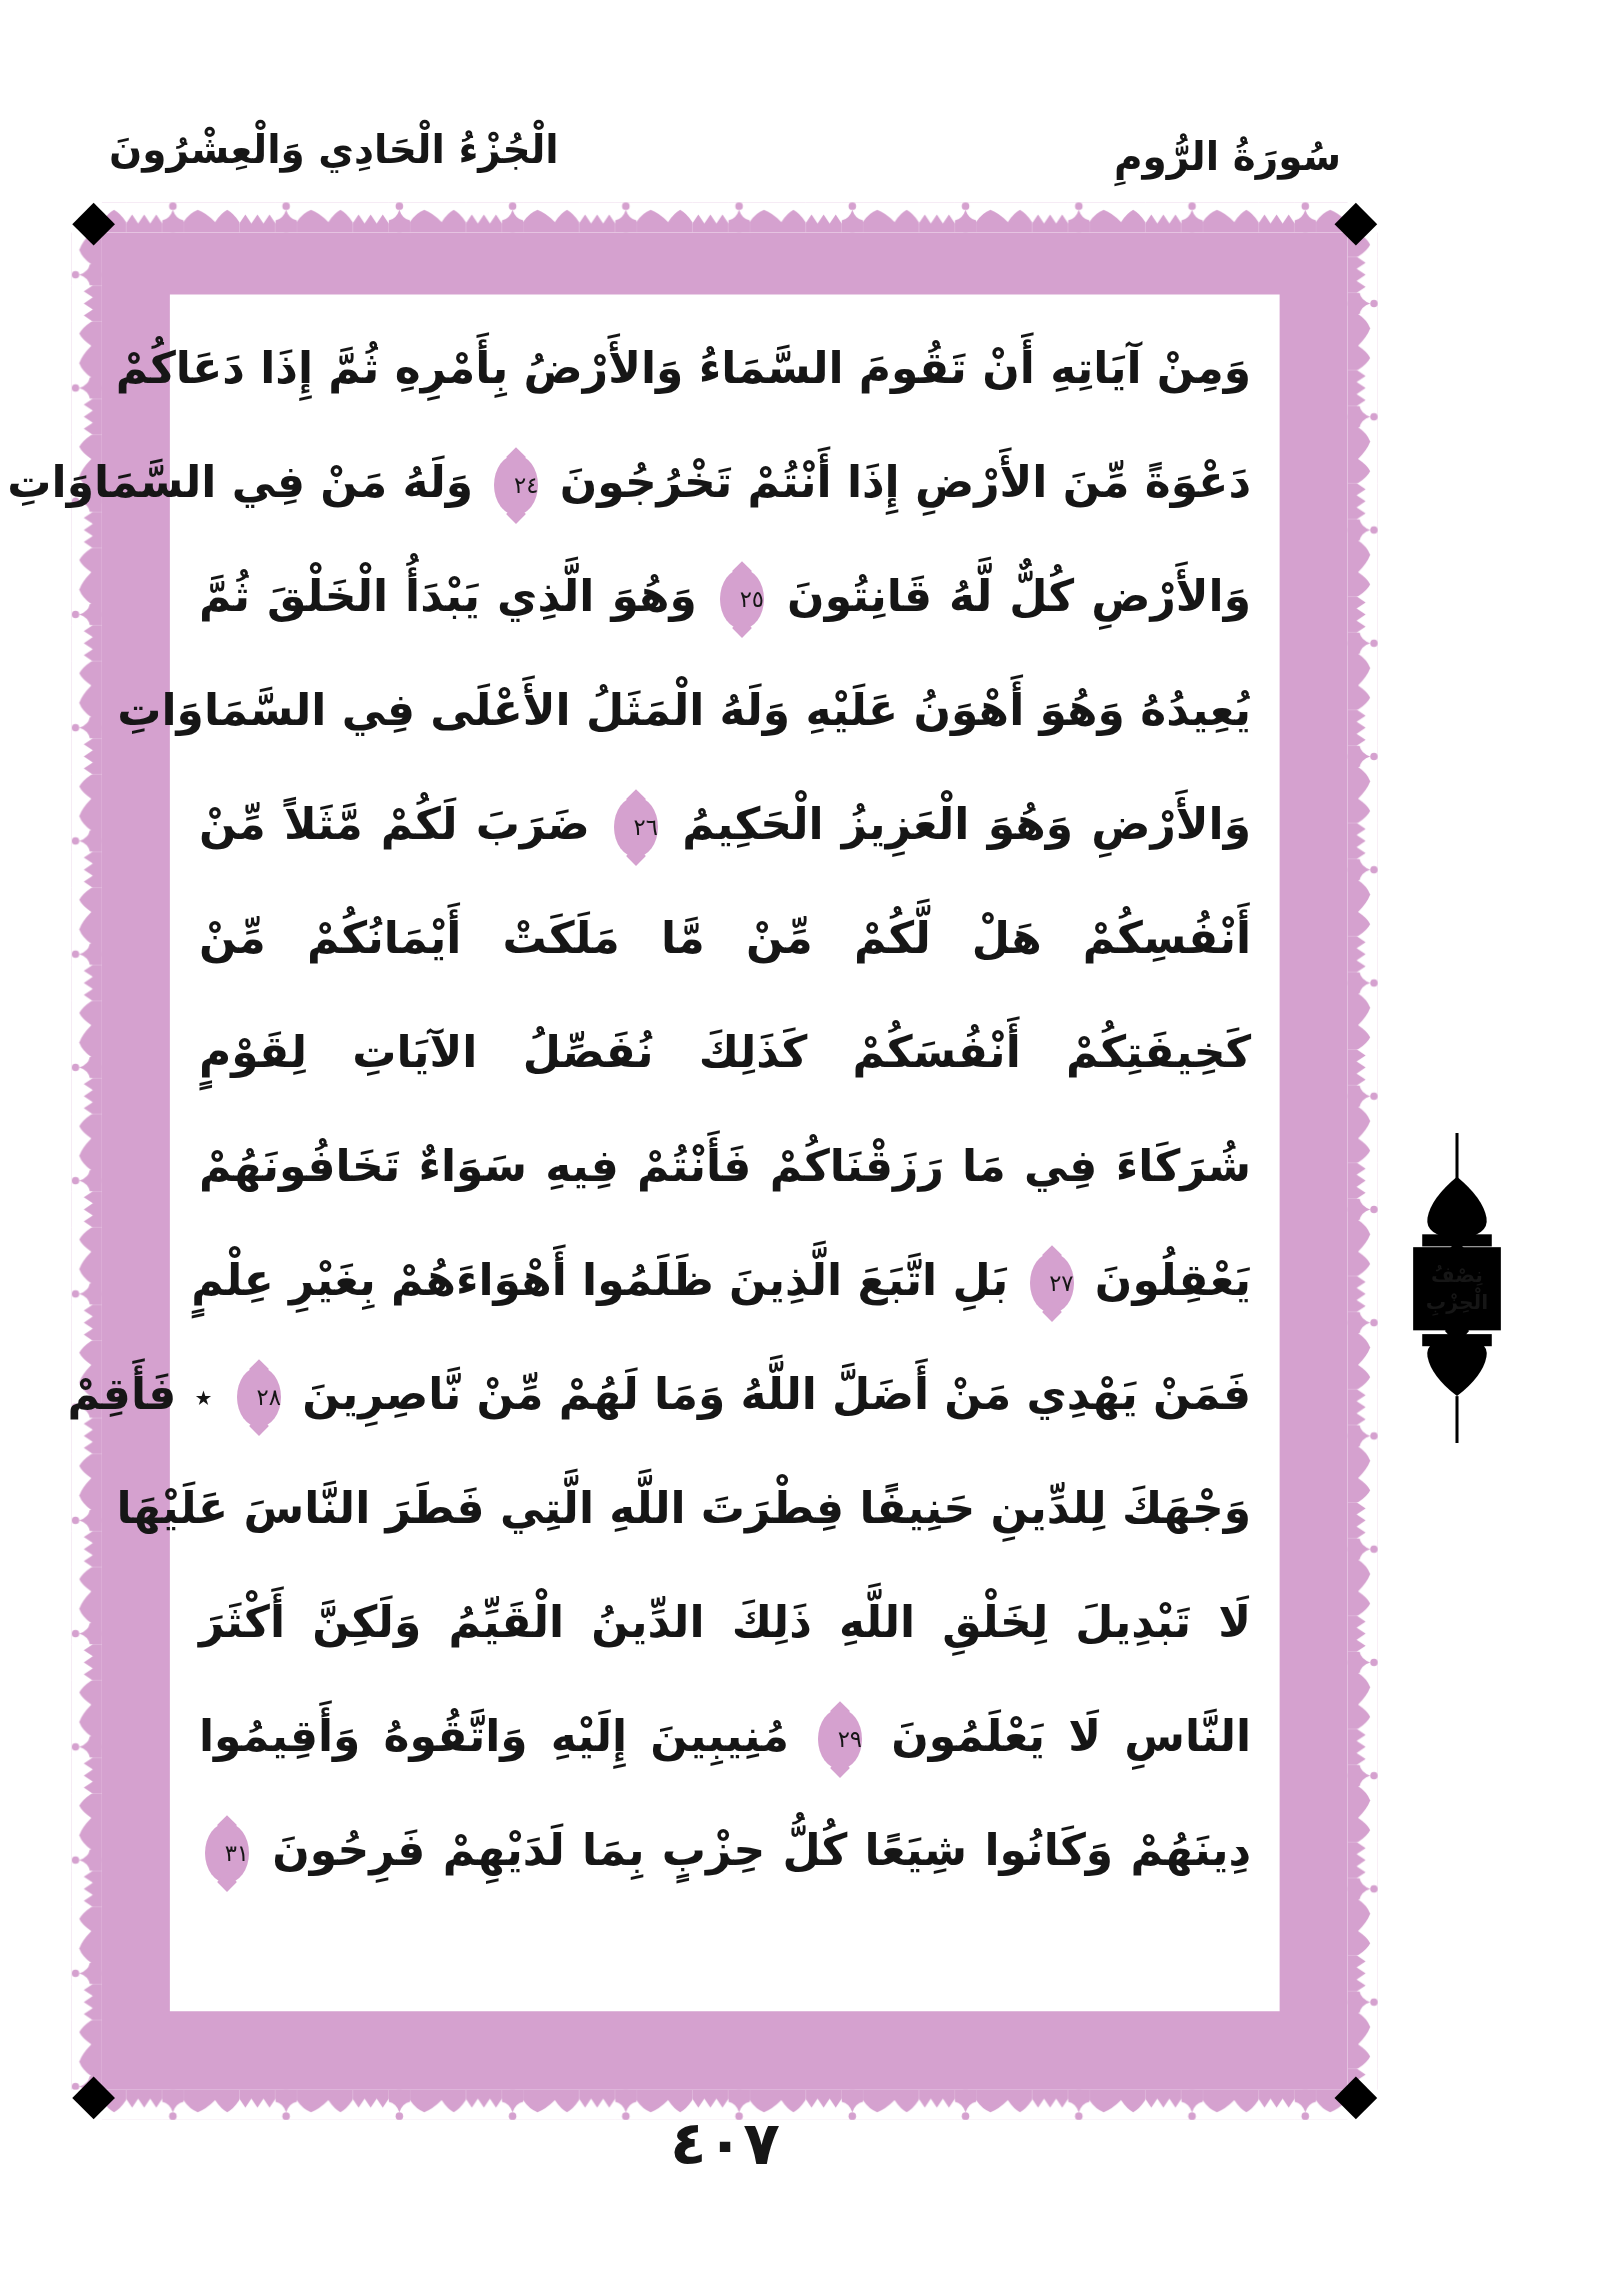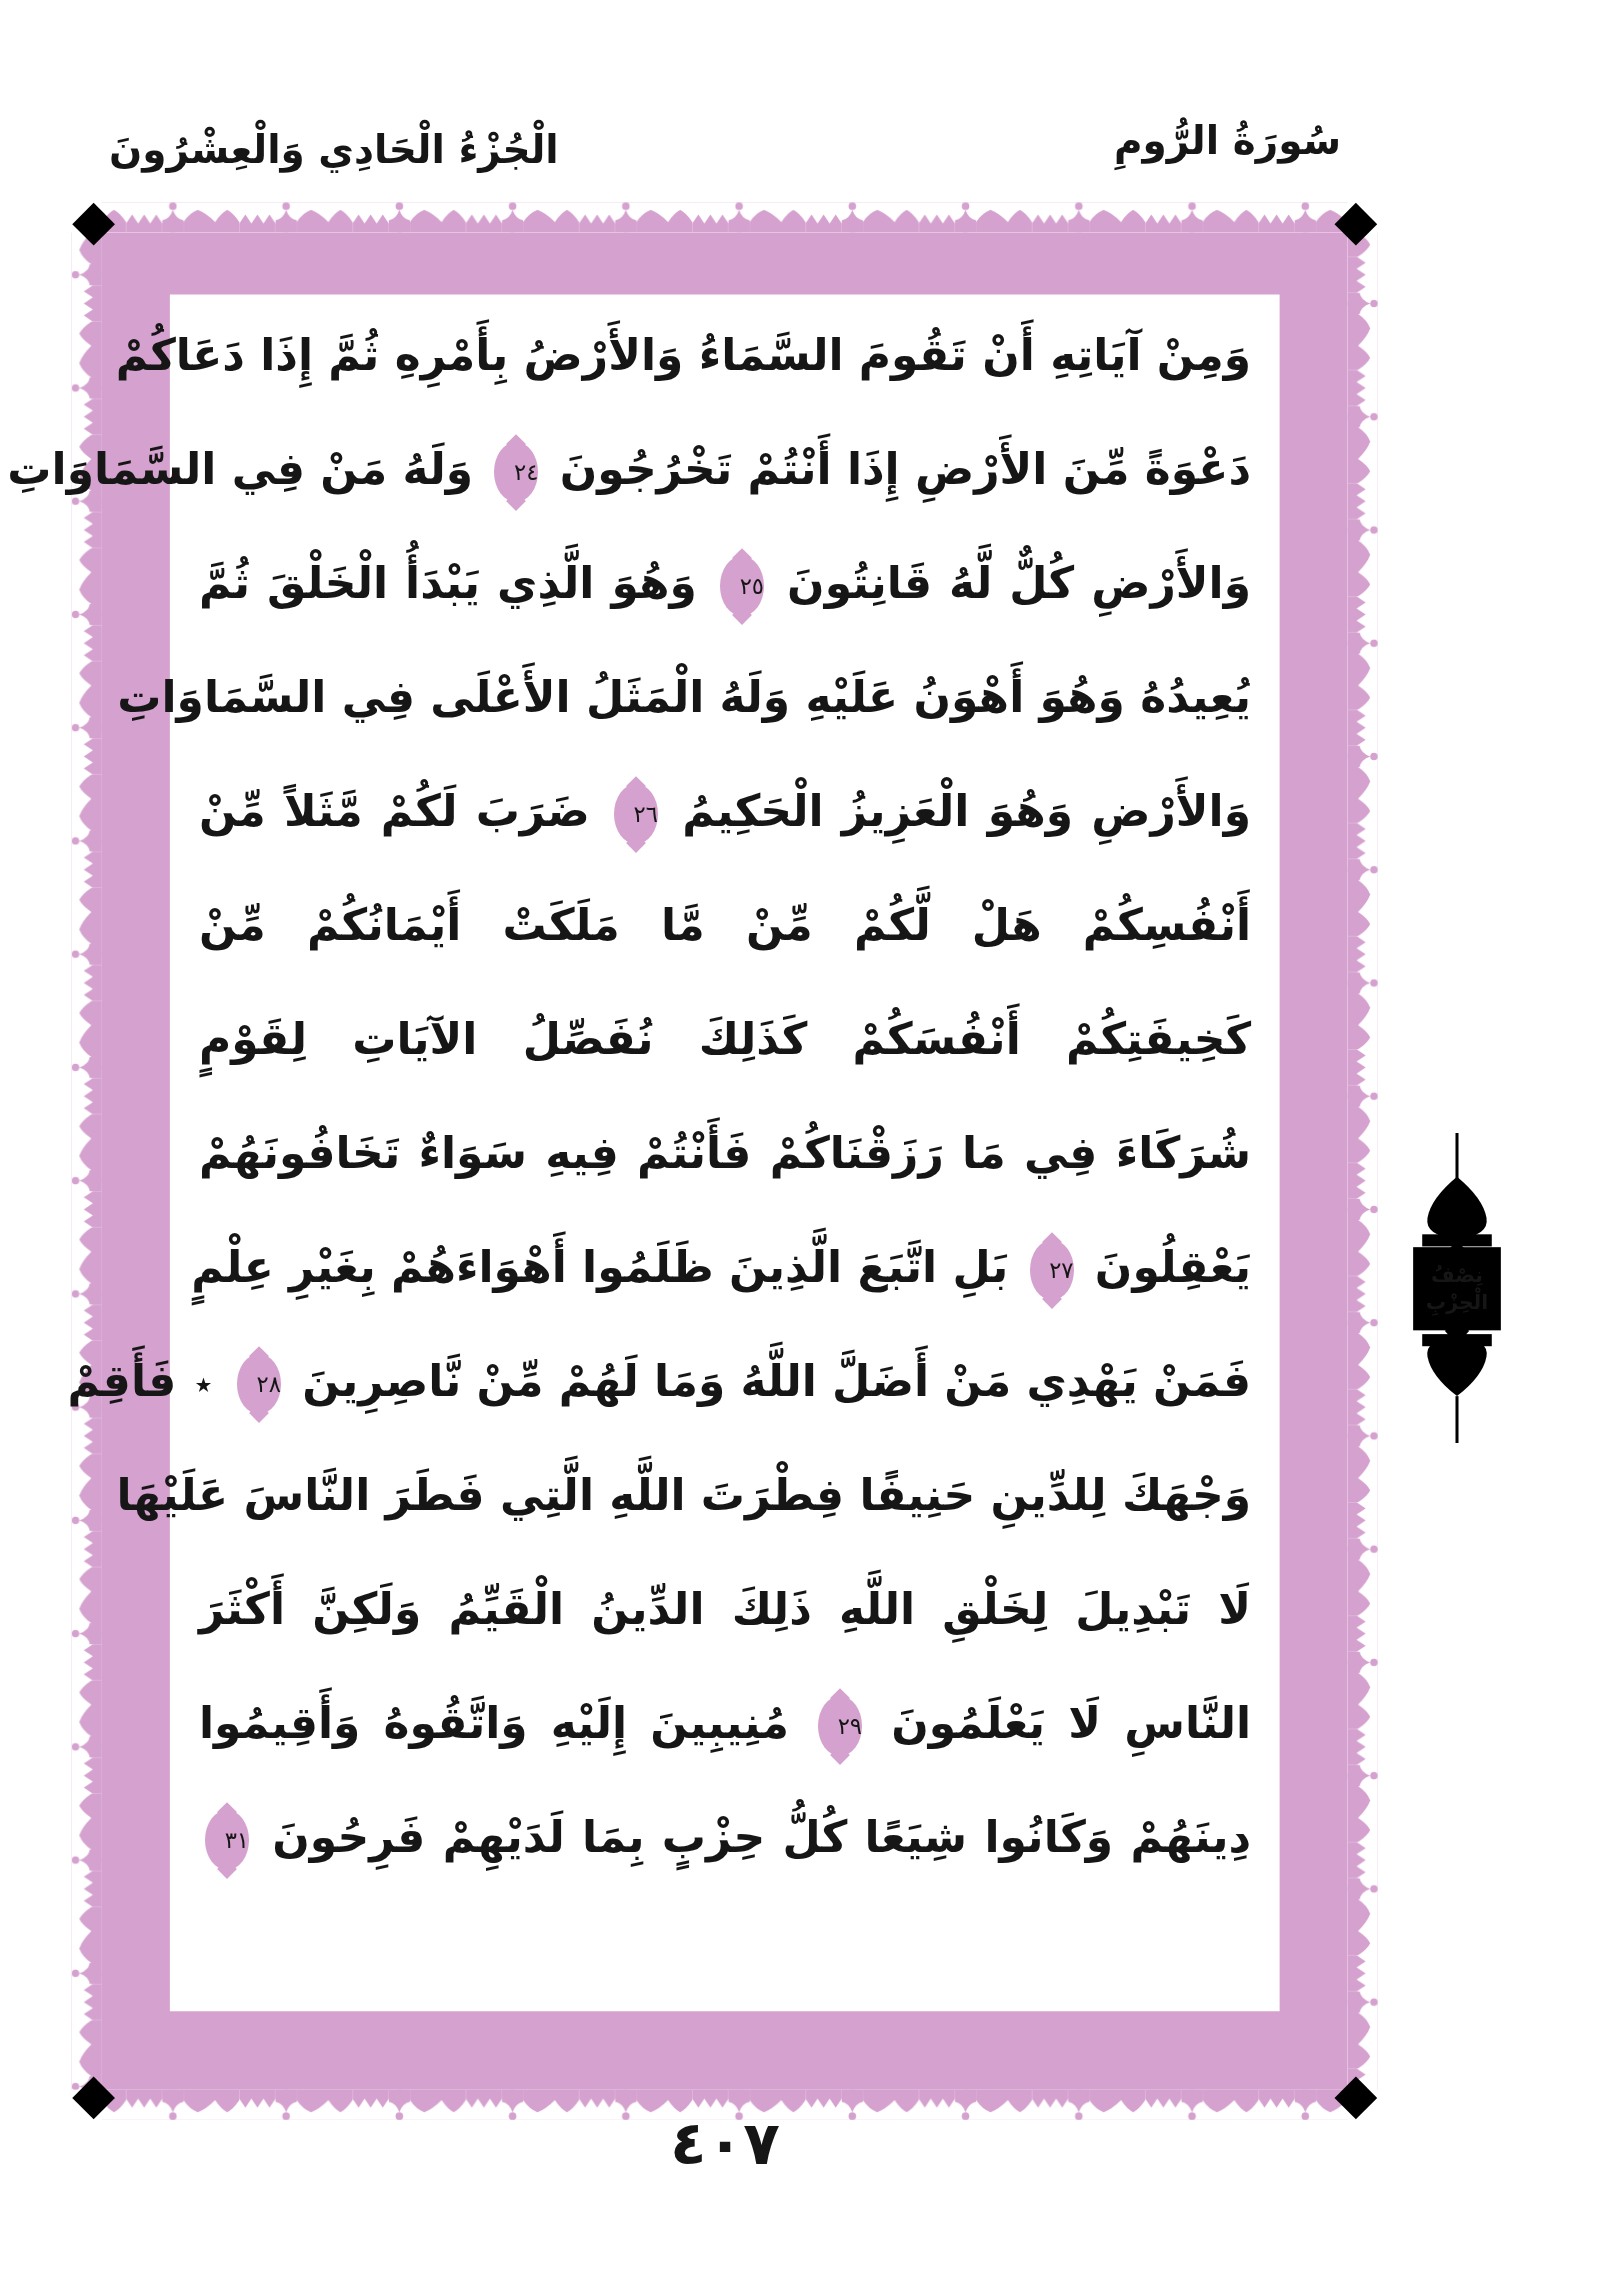--- a/index.html
+++ b/index.html
@@ -19,30 +19,30 @@
   .hdr{
     position:absolute;
     direction:rtl;
     white-space:nowrap;
     font-size:39px;
     font-weight:700;
     color:var(--ink);
     margin-top:30px;
   }
   .hdr-left{left:109px;top:97px;}
-  .hdr-right{right:264px;top:88px;}
+  .hdr-right{right:264px;top:104px;}
   
   .frame-svg{position:absolute;left:0;top:0;pointer-events:none;}
   .frame-svg .pinkfill, .frame-svg path, .frame-svg circle, .frame-svg polygon{fill:var(--pink);}
   
   .lines{
     position:absolute;
     left:170px;top:294px;
     width:1110px;height:1717px;
-    padding:4px 29px;
+    padding:17px 29px;
     direction:rtl;
   }
   .line{
     height:114px;
     line-height:114px;
     font-size:44px;
     font-weight:700;
     white-space:nowrap;
     text-align:justify;
     text-align-last:justify;

